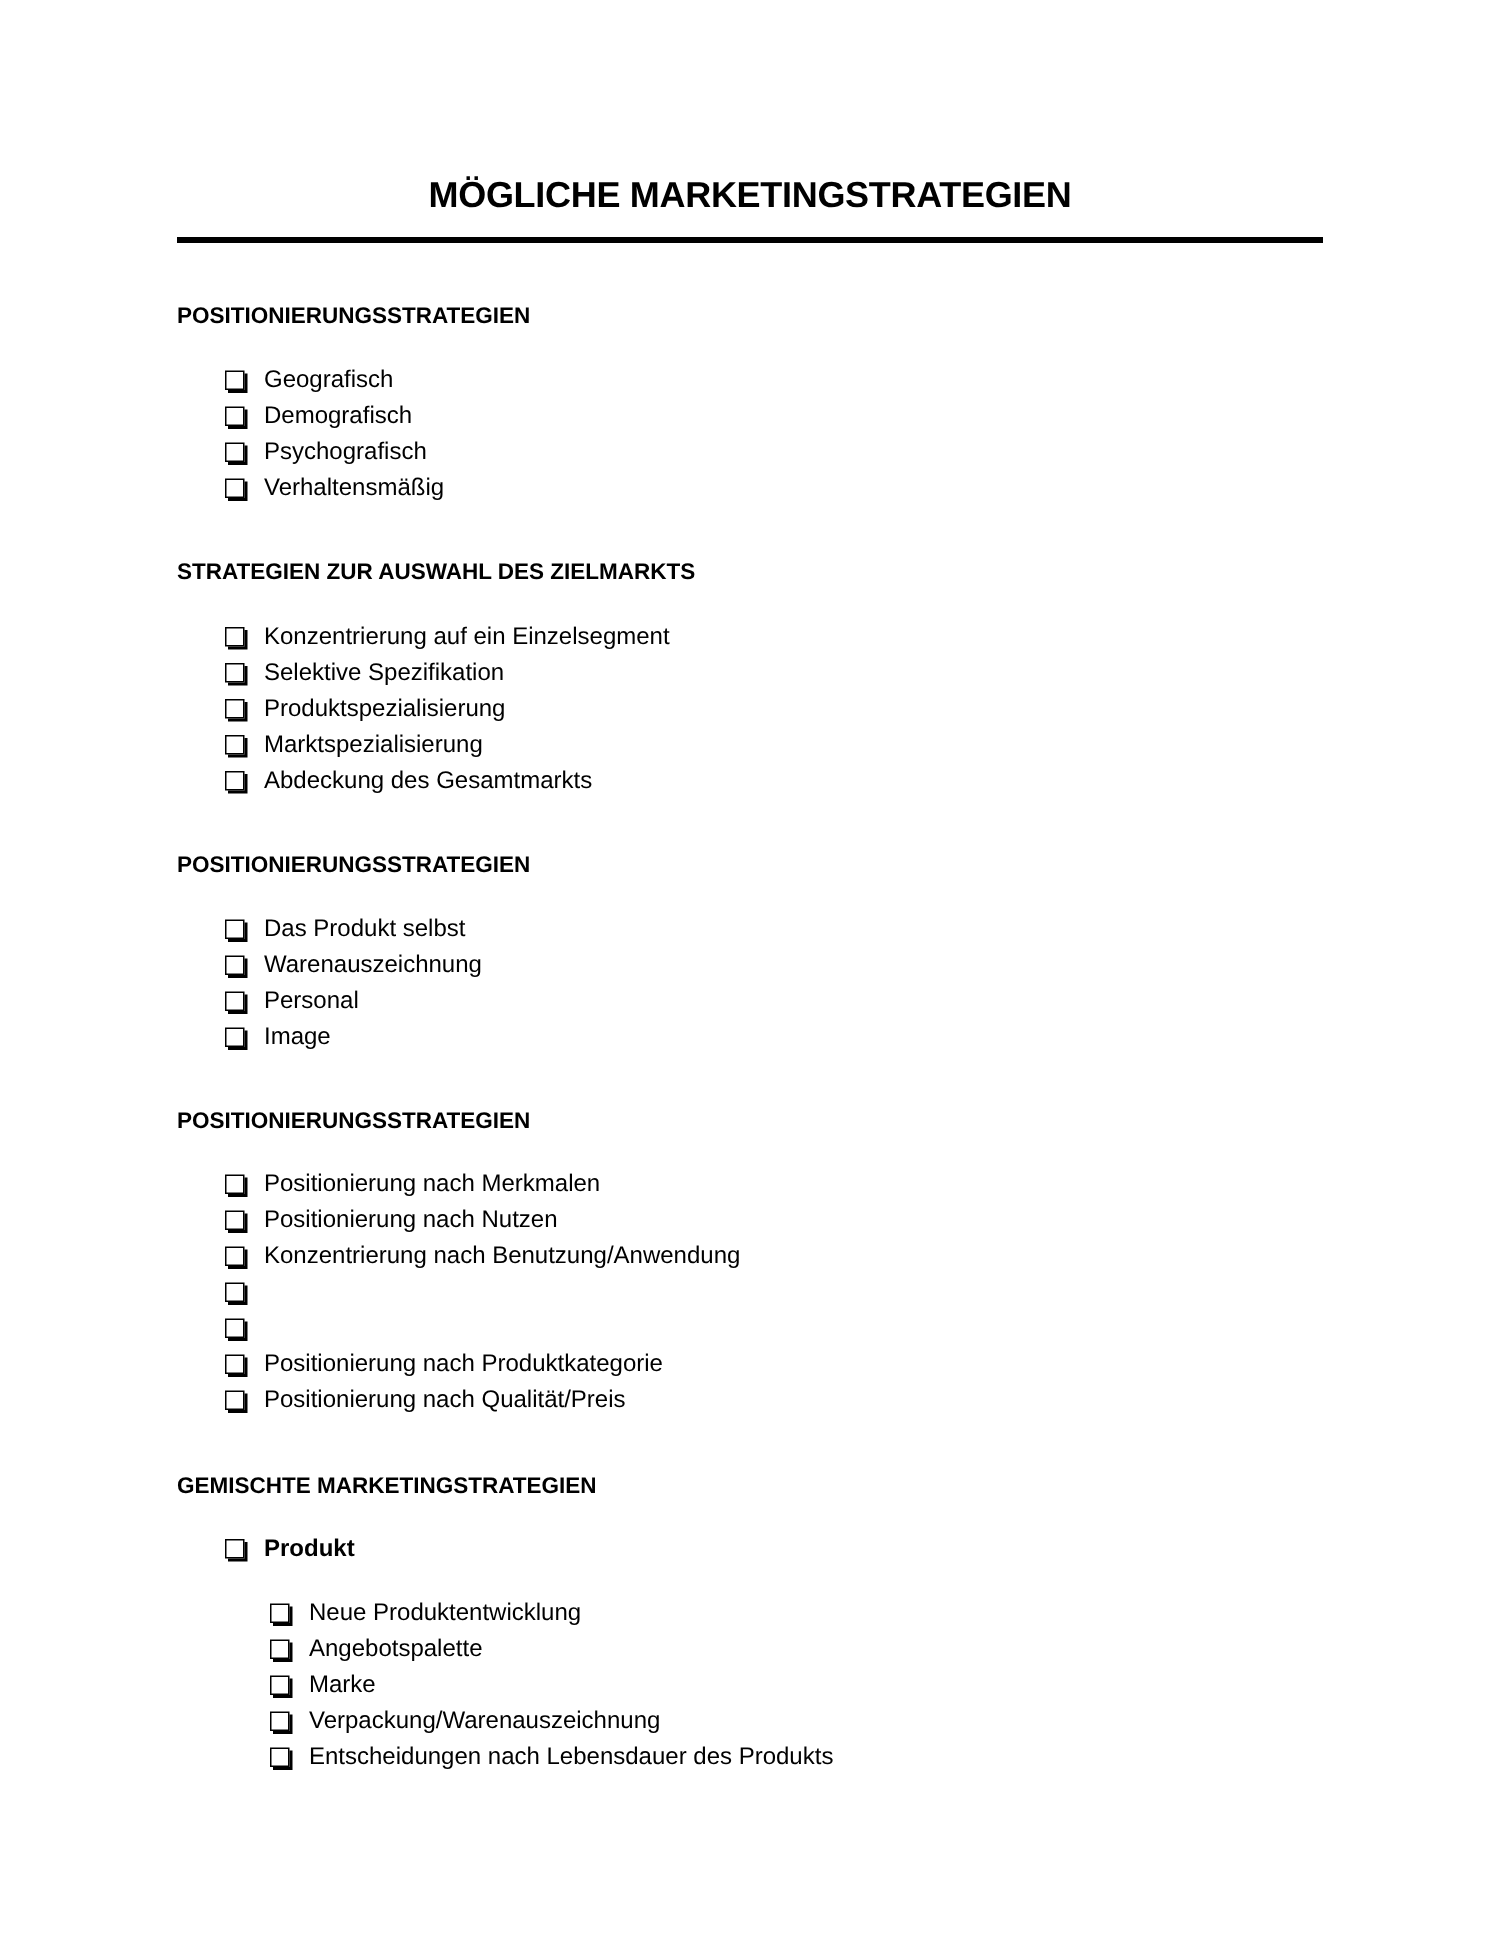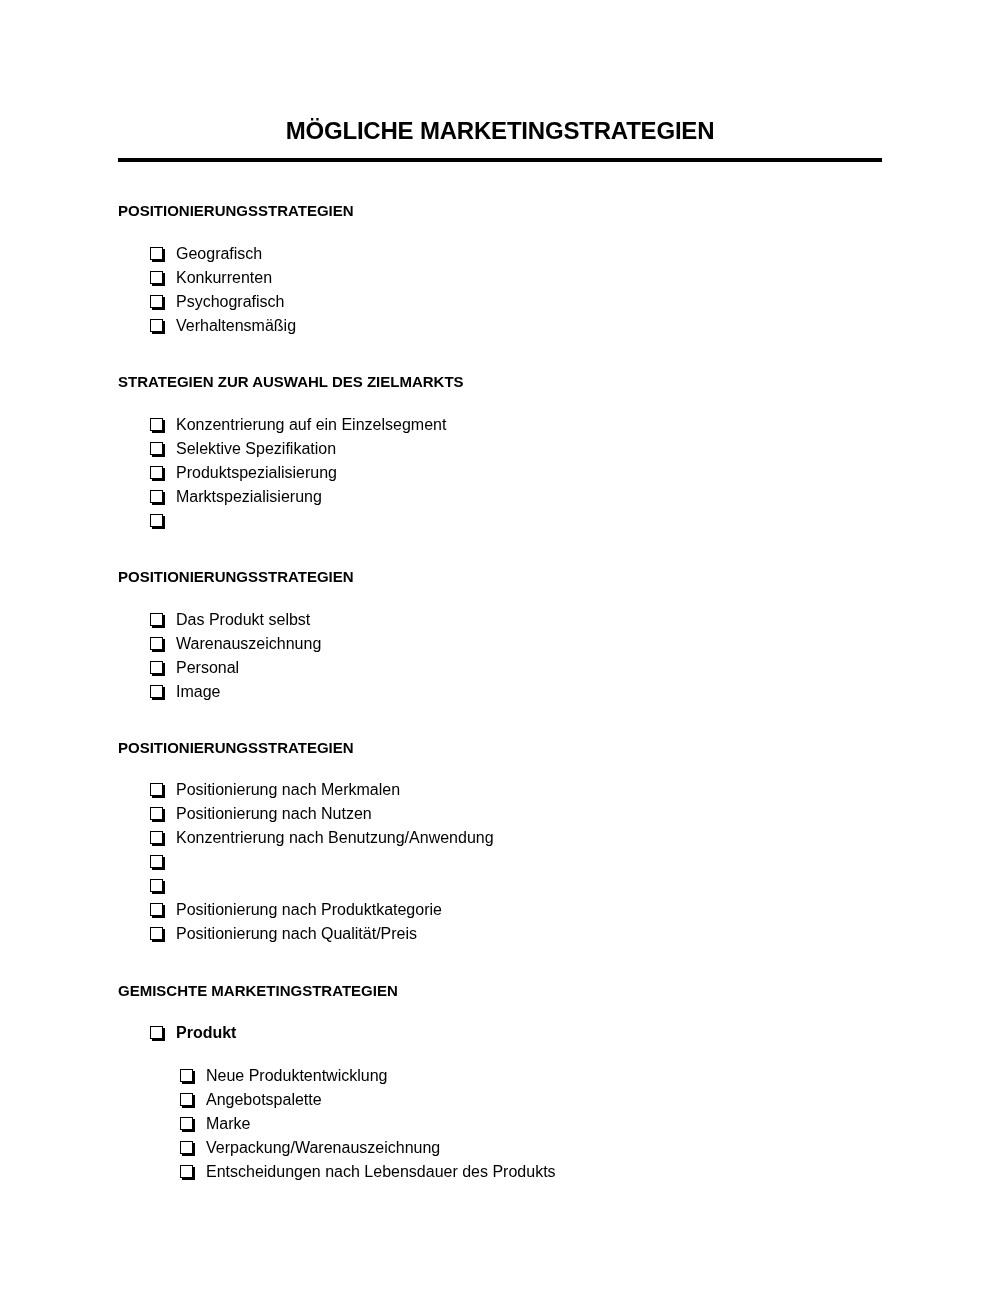--- a/index.html
+++ b/index.html
@@ -38,21 +38,21 @@
   <div class="title">MÖGLICHE MARKETINGSTRATEGIEN</div>
   <div class="rule"></div>
 
   <div class="section-heading" style="top:202px">POSITIONIERUNGSSTRATEGIEN</div>
   <div class="item level1" style="top:242px">
       <span class="checkbox"></span>
       <span class="label">Geografisch</span>
     </div>
   <div class="item level1" style="top:266px">
       <span class="checkbox"></span>
-      <span class="label">Konkurrenten</span>
+      <span class="label">Demografisch</span>
     </div>
   <div class="item level1" style="top:290px">
       <span class="checkbox"></span>
       <span class="label">Psychografisch</span>
     </div>
   <div class="item level1" style="top:314px">
       <span class="checkbox"></span>
       <span class="label">Verhaltensmäßig</span>
     </div>
 
@@ -68,20 +68,21 @@
   <div class="item level1" style="top:461px">
       <span class="checkbox"></span>
       <span class="label">Produktspezialisierung</span>
     </div>
   <div class="item level1" style="top:485px">
       <span class="checkbox"></span>
       <span class="label">Marktspezialisierung</span>
     </div>
   <div class="item level1" style="top:509px">
       <span class="checkbox"></span>
+      <span class="label">Abdeckung des Gesamtmarkts</span>
     </div>
 
   <div class="section-heading" style="top:568px">POSITIONIERUNGSSTRATEGIEN</div>
   <div class="item level1" style="top:608px">
       <span class="checkbox"></span>
       <span class="label">Das Produkt selbst</span>
     </div>
   <div class="item level1" style="top:632px">
       <span class="checkbox"></span>
       <span class="label">Warenauszeichnung</span>

